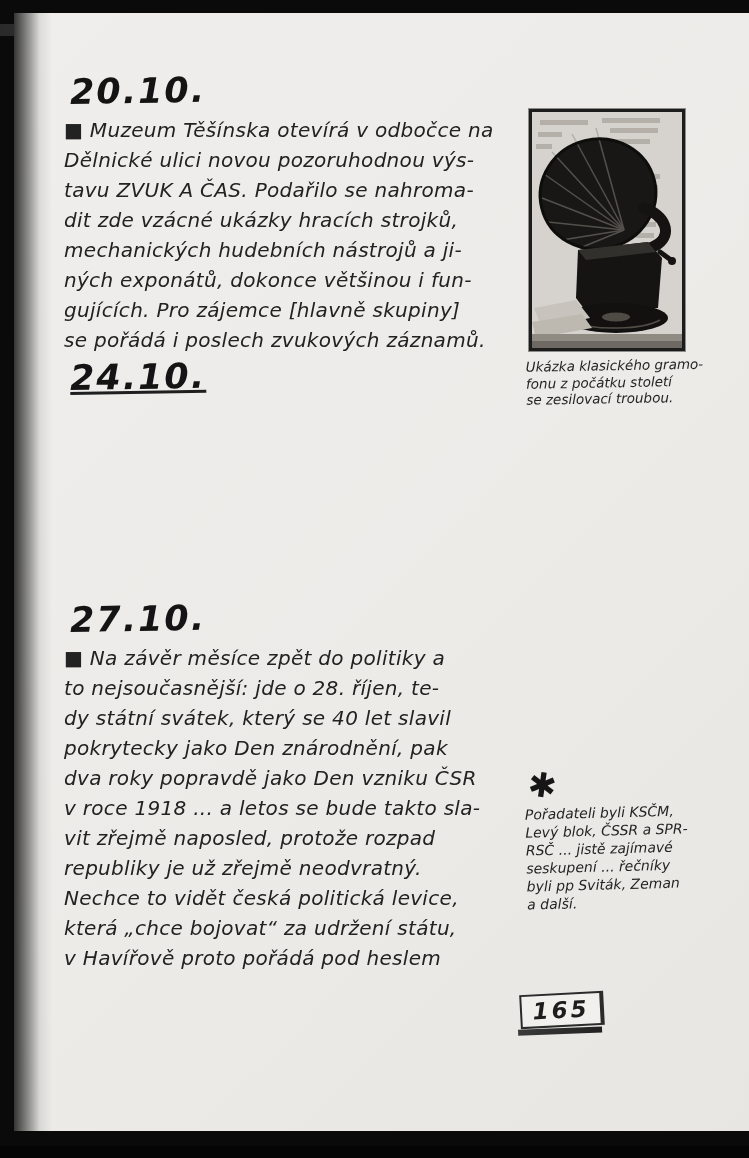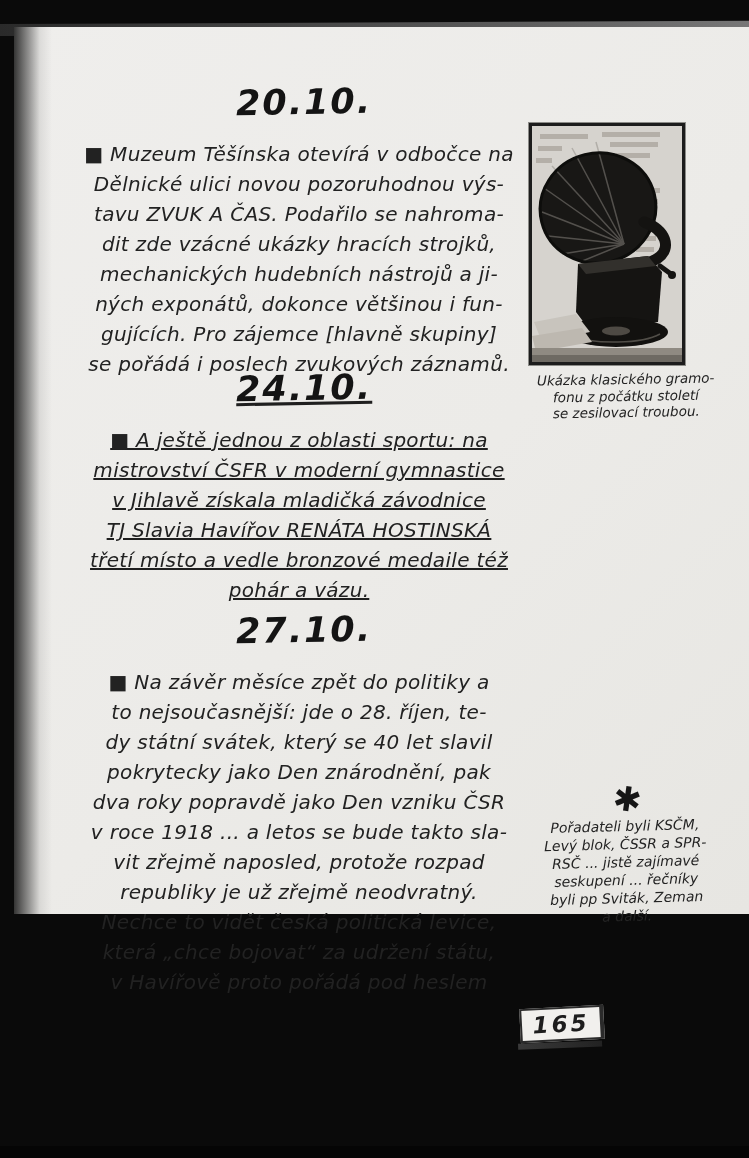--- a/index.html
+++ b/index.html
@@ -7,39 +7,38 @@
     width:749px;height:1158px;position:relative;overflow:hidden;
     background:#0a0a0a;
     font-family:"DejaVu Sans",sans-serif;
   }
   .top-wedge{
     position:absolute;left:0;top:24px;width:749px;height:12px;
     background:linear-gradient(to right,#2a2a2a,#555 60%,#777);
     transform:skewY(-0.25deg);transform-origin:left top;
   }
   .paper{
-    position:absolute;left:14px;top:27px;width:735px;height:887px;
+    position:absolute;left:14px;top:13px;width:735px;height:1118px;
     background:#edecE9;
     background:linear-gradient(135deg,#efeeec 0%,#ecebe8 55%,#e7e6e2 100%);
     color:#1f1f1f;
-    text-align:center;
   }
   .spine{
     position:absolute;left:0;top:0;bottom:0;width:38px;
     background:linear-gradient(to right,rgba(12,12,12,.82),rgba(40,40,40,.45) 40%,rgba(110,110,110,.15) 68%,rgba(0,0,0,0));
     pointer-events:none;
   }
   .entry{position:absolute;left:46px;width:478px;}
   .entry-date{
     font-style:italic;font-weight:700;font-size:35px;line-height:42px;
     letter-spacing:2px;color:#141414;margin:0 0 6px 10px;
     transform:rotate(-1deg);
   }
   .entry-text{
-    margin:16px;font-style:italic;font-size:20px;line-height:30px;
+    margin:4px;font-style:italic;font-size:20px;line-height:30px;
     letter-spacing:.3px;white-space:pre-line;color:#222;
   }
   .entry-1{top:54px;}
   .entry-2{top:340px;text-decoration:underline;}
   .entry-3{top:582px;}
   .photo-figure{
     position:absolute;left:515px;top:96px;width:150px;height:236px;
     margin:0;border:3px solid #1c1c1c;background:#d6d3ce;
     box-shadow:0 0 0 1px #8c8c88;
   }
@@ -90,26 +89,20 @@
 tavu ZVUK A ČAS. Podařilo se nahroma-
 dit zde vzácné ukázky hracích strojků,
 mechanických hudebních nástrojů a ji-
 ných exponátů, dokonce většinou i fun-
 gujících. Pro zájemce [hlavně skupiny]
 se pořádá i poslech zvukových záznamů.</p>
   </section>
 
   <section class="entry entry-2">
     <h2 class="entry-date">24.10.</h2>
-    <p class="entry-text">■ A ještě jednou z oblasti sportu: na
-mistrovství ČSFR v moderní gymnastice
-v Jihlavě získala mladičká závodnice
-TJ Slavia Havířov RENÁTA HOSTINSKÁ
-třetí místo a vedle bronzové medaile též
-pohár a vázu.</p>
   </section>
 
   <section class="entry entry-3">
     <h2 class="entry-date">27.10.</h2>
     <p class="entry-text">■ Na závěr měsíce zpět do politiky a
 to nejsoučasnější: jde o 28. říjen, te-
 dy státní svátek, který se 40 let slavil
 pokrytecky jako Den znárodnění, pak
 dva roky popravdě jako Den vzniku ČSR
 v roce 1918 ... a letos se bude takto sla-

